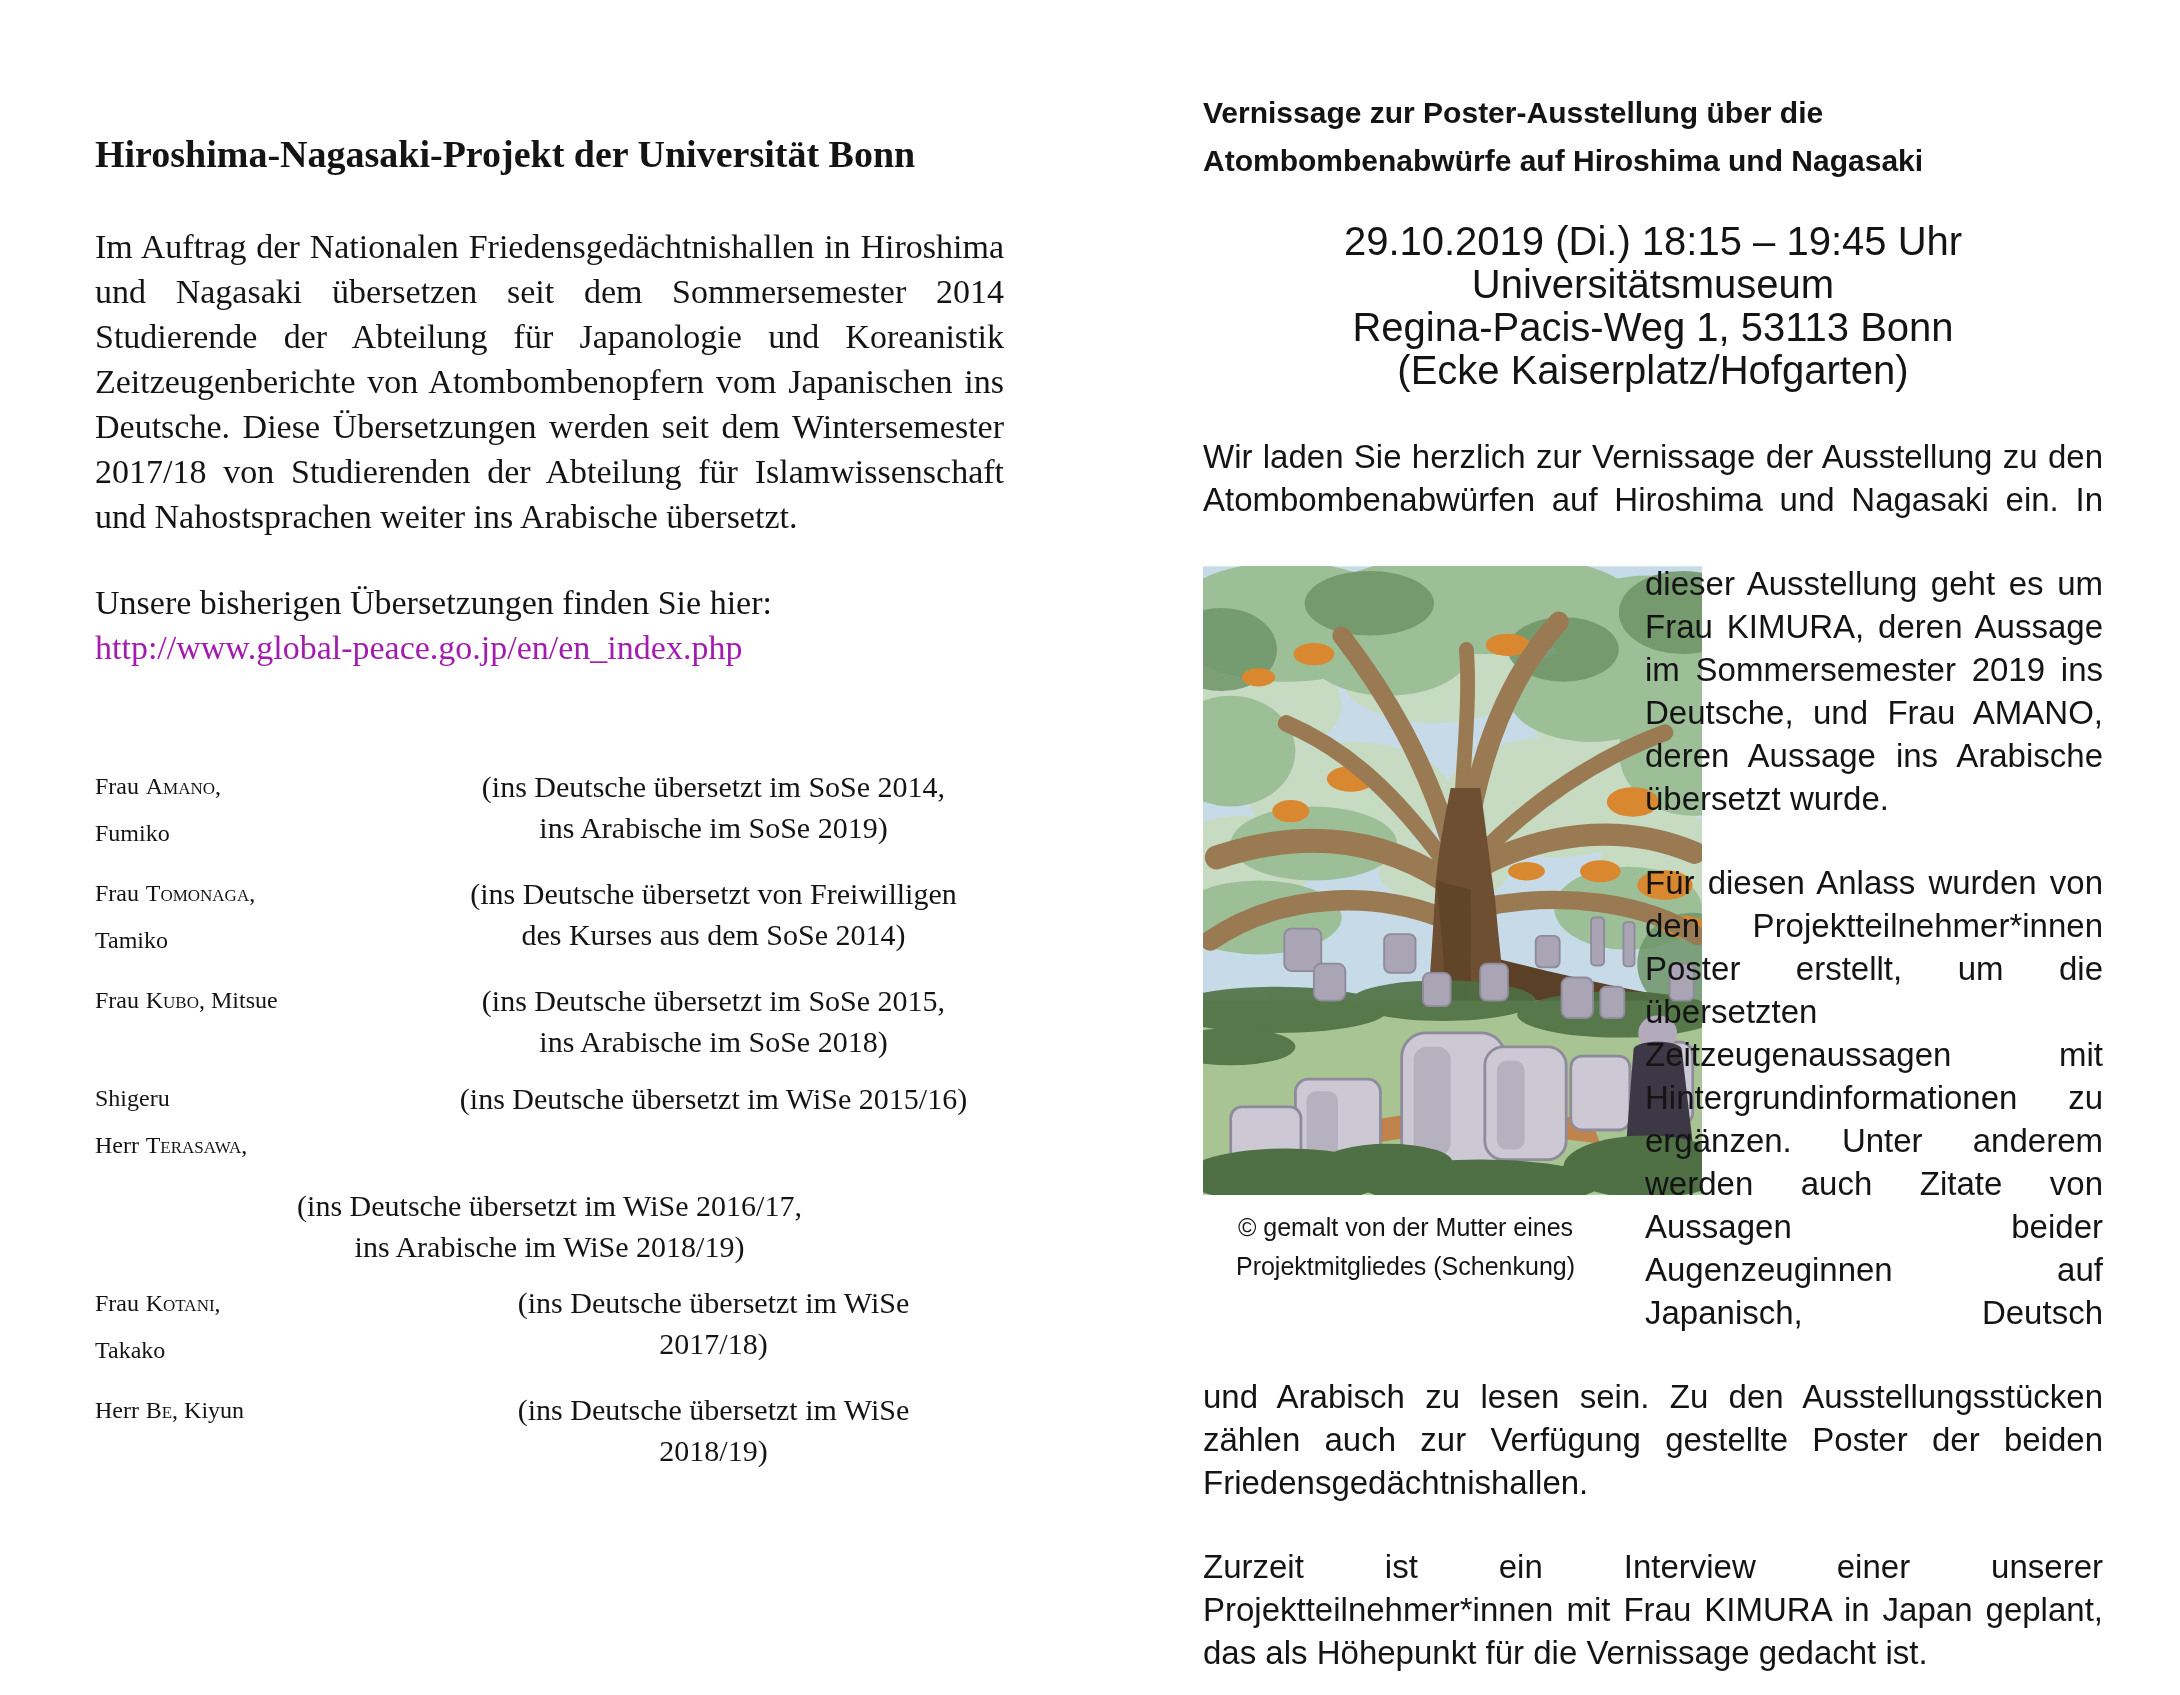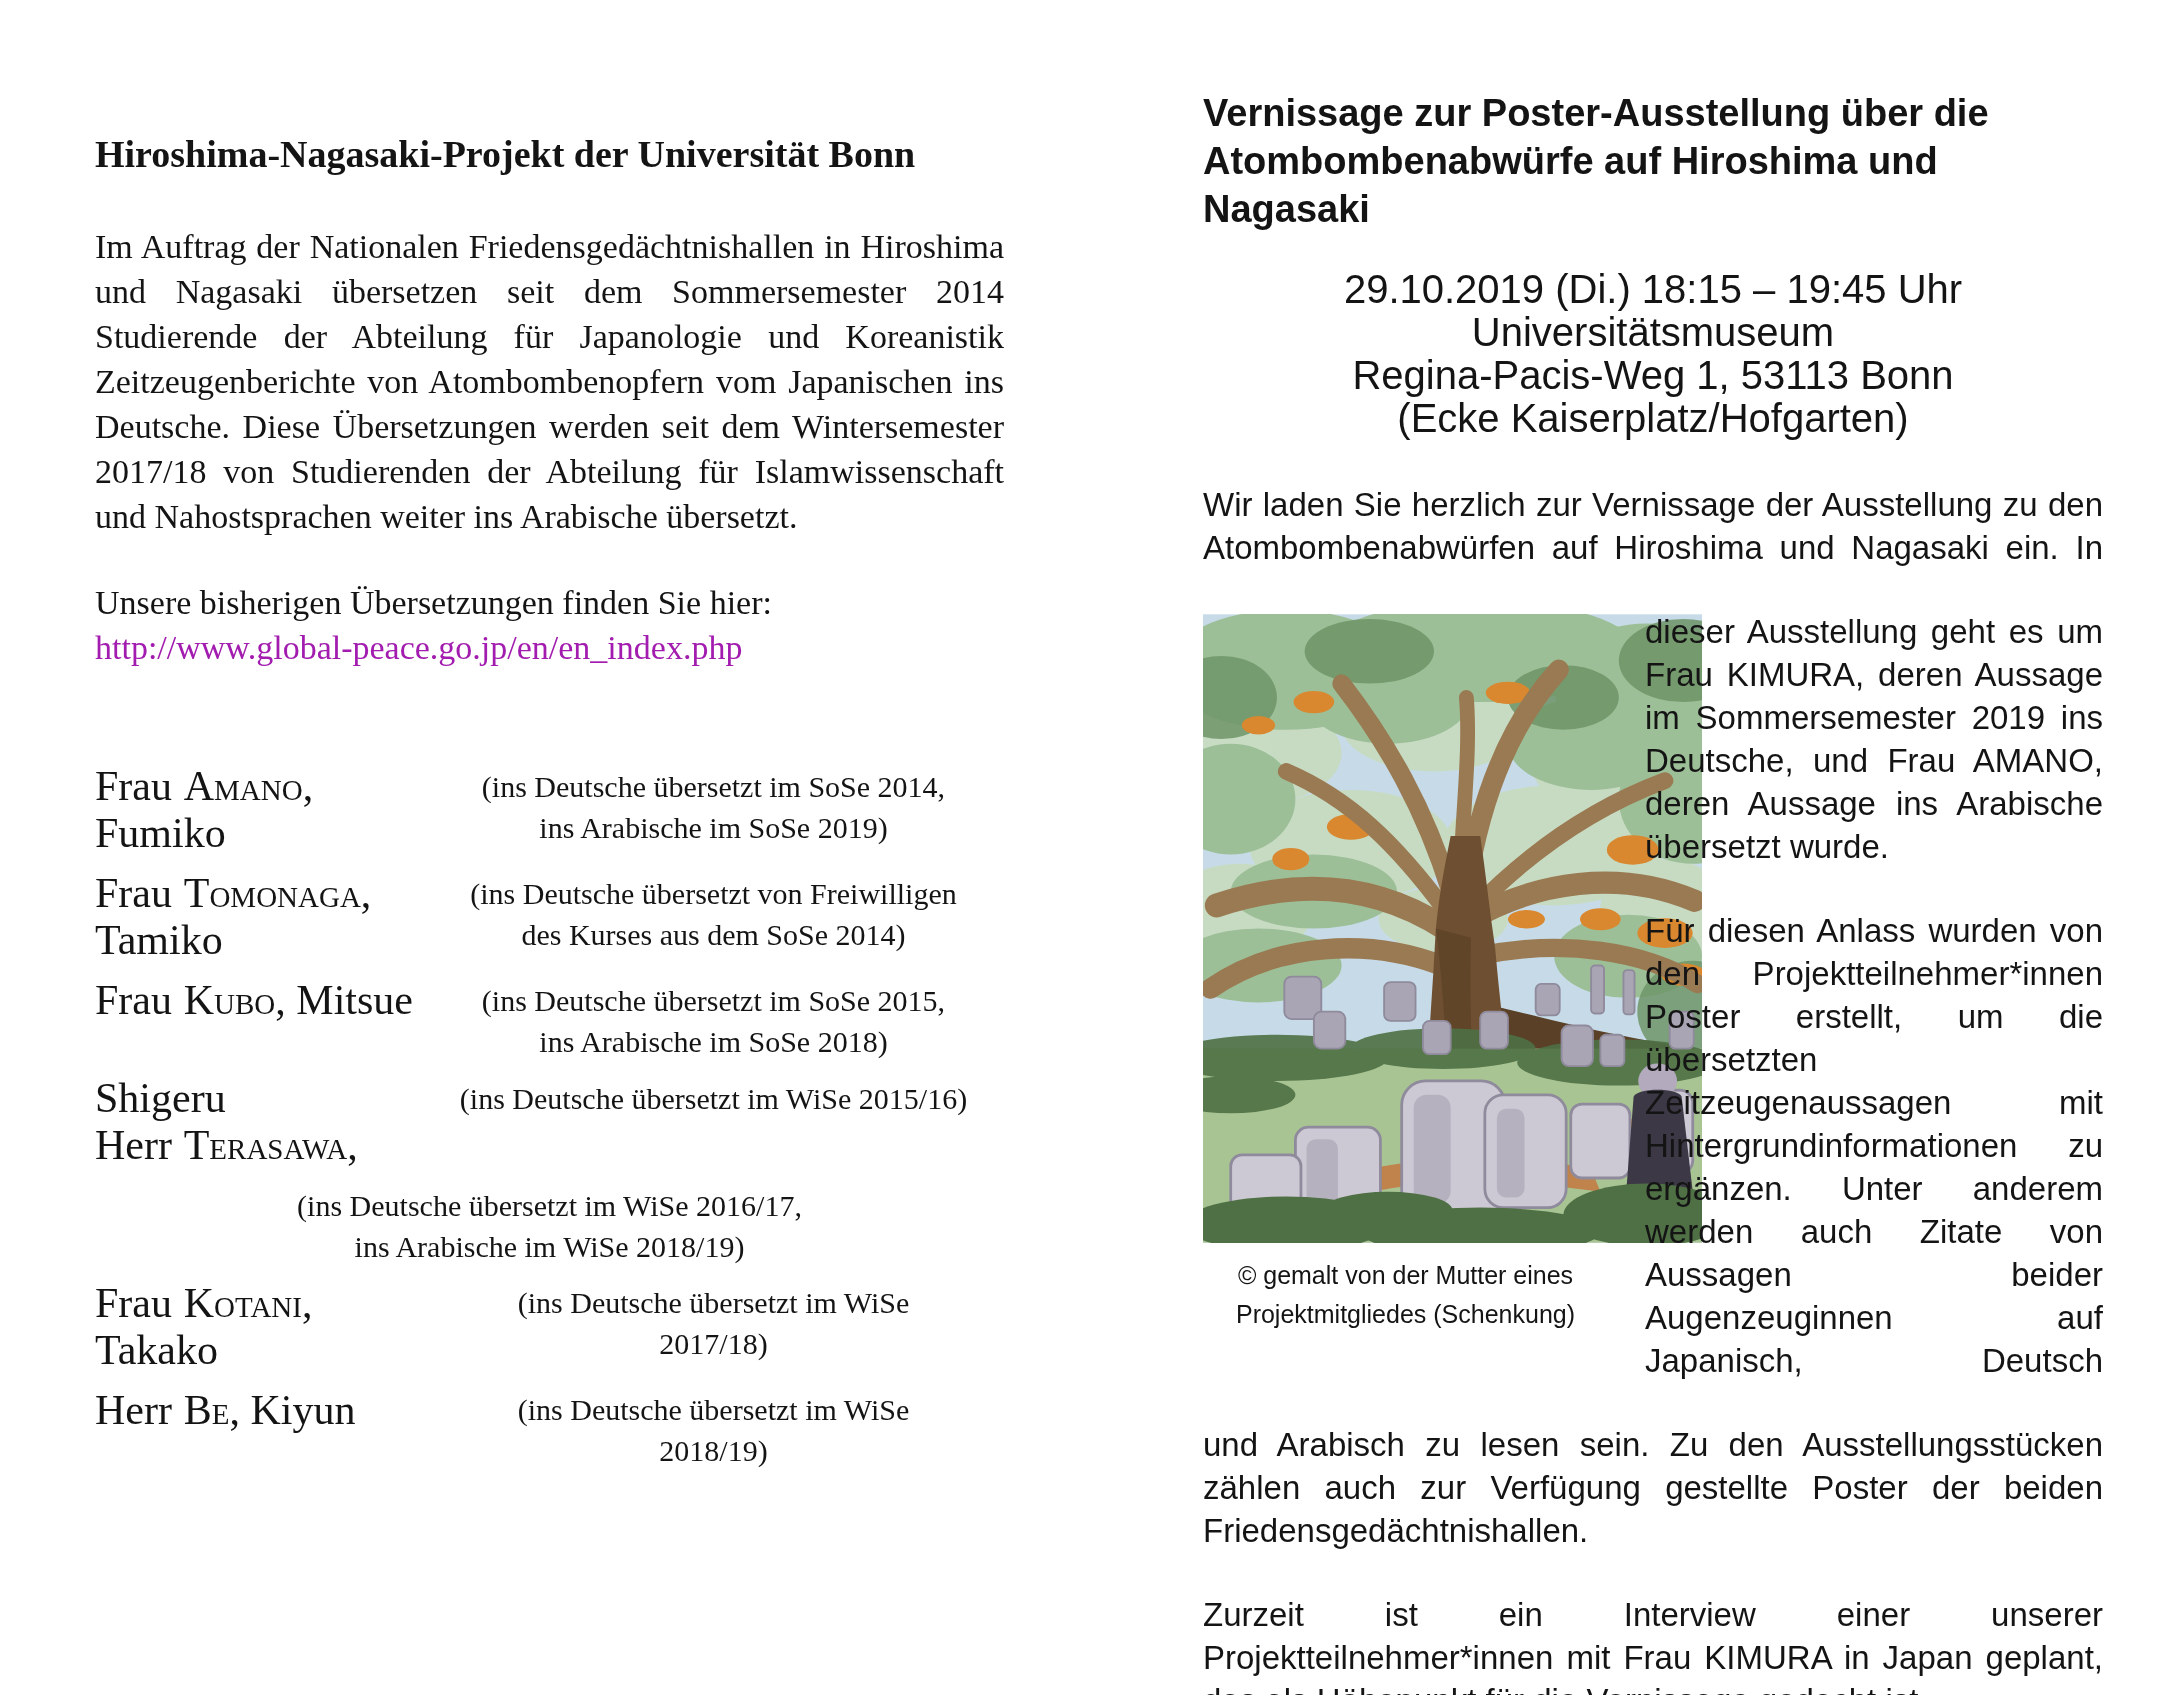--- a/index.html
+++ b/index.html
@@ -14,28 +14,28 @@
   .page { position:absolute; inset:0; background:#ffffff; }
 
   
   .col-left { position:absolute; left:95px; top:132px; width:909px;font-family:Liberation Serif, serif; }
   .h-left { font-size:38px; font-weight:bold; line-height:45px; }
   .intro { margin-top:47px; font-size:34px; line-height:45px; text-align:justify; }
   .links-intro { margin-top:41px; font-size:34px; line-height:45px; }
   .url { font-size:34px; line-height:45px; color:#a21caf; text-decoration:none; display:inline-block; }
   .translators { margin-top:93px; }
   .t-row { display:flex; align-items:flex-start; margin-bottom:13px; }
-  .t-name { width:328px; font-size:42px; line-height:47px; }
+  .t-name { width:328px; font-size:24px; line-height:47px; }
   .t-pre { margin-right:0.28em; }
   .sc { font-variant:small-caps; }
   .t-note { flex:1; font-size:30px; line-height:41px; text-align:center; padding-top:2.8px; }
 
   
   .col-right { position:absolute; left:1203px; top:89px; width:900px; }
-  .h-right { font-size:38px; font-weight:bold; line-height:48px; }
+  .h-right { font-size:30px; font-weight:bold; line-height:48px; }
   .event { margin-top:35px; text-align:center; font-size:40px; line-height:43px; }
   .flow { margin-top:43px; }
   .flow p { font-size:33px; line-height:43px; text-align:justify; margin-bottom:41px; }
   .force-just { text-align-last:justify; }
   .below-float { clear:left; }
   figure.paint { float:left; width:405px; margin:3.7px 37px 11.2px 0; }
   figure.paint svg { display:block; width:499px; height:629px; }
   figcaption { margin-top:13px; text-align:center; font-size:25px; line-height:39px; }
 </style>
 </head>

